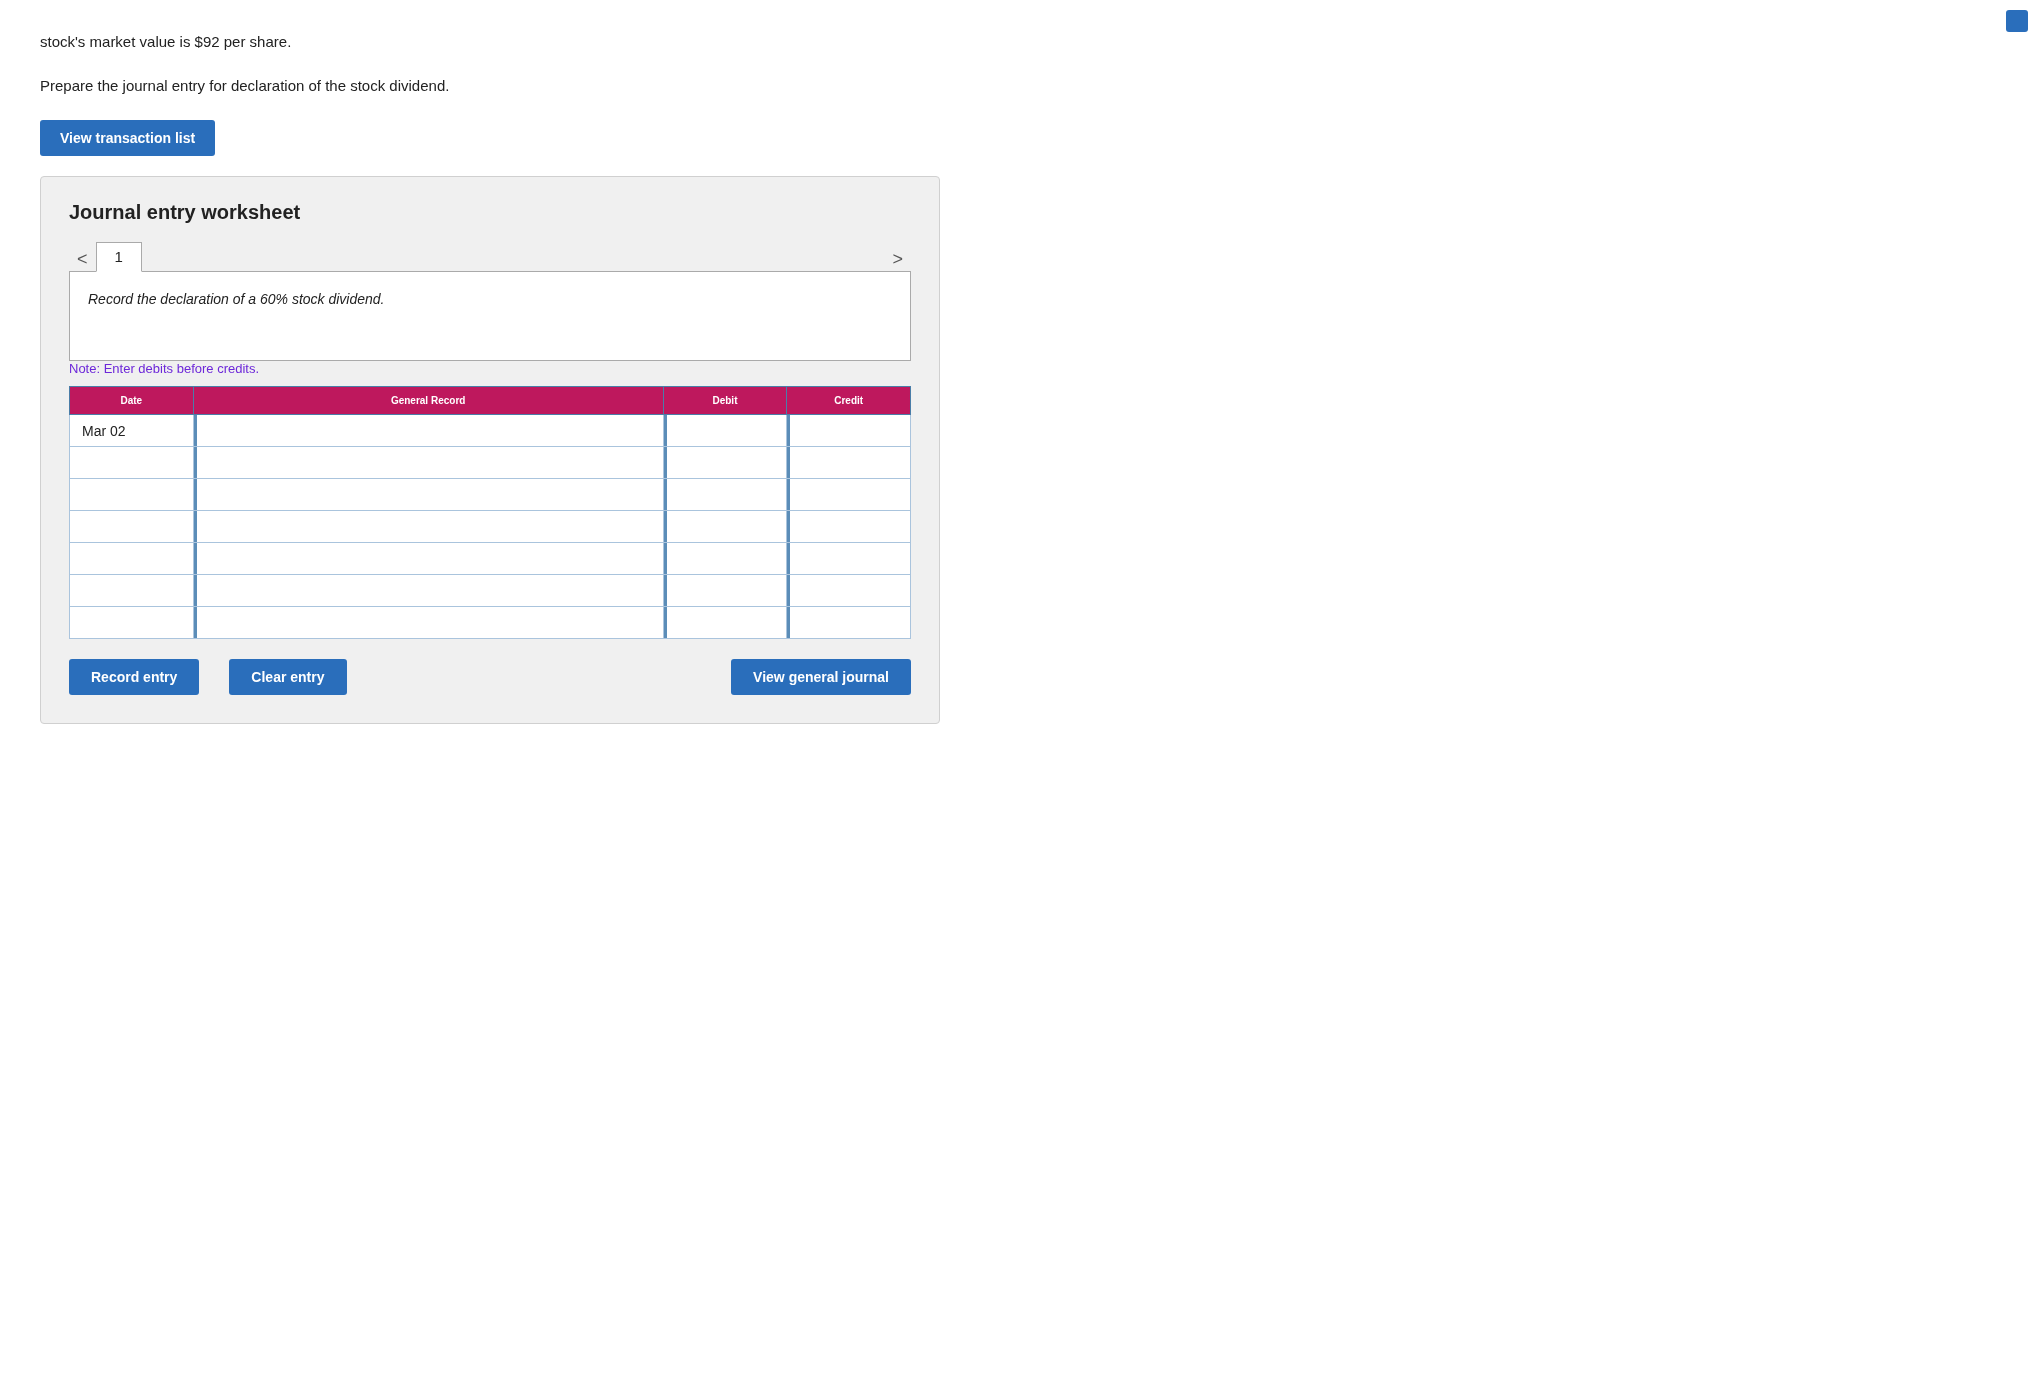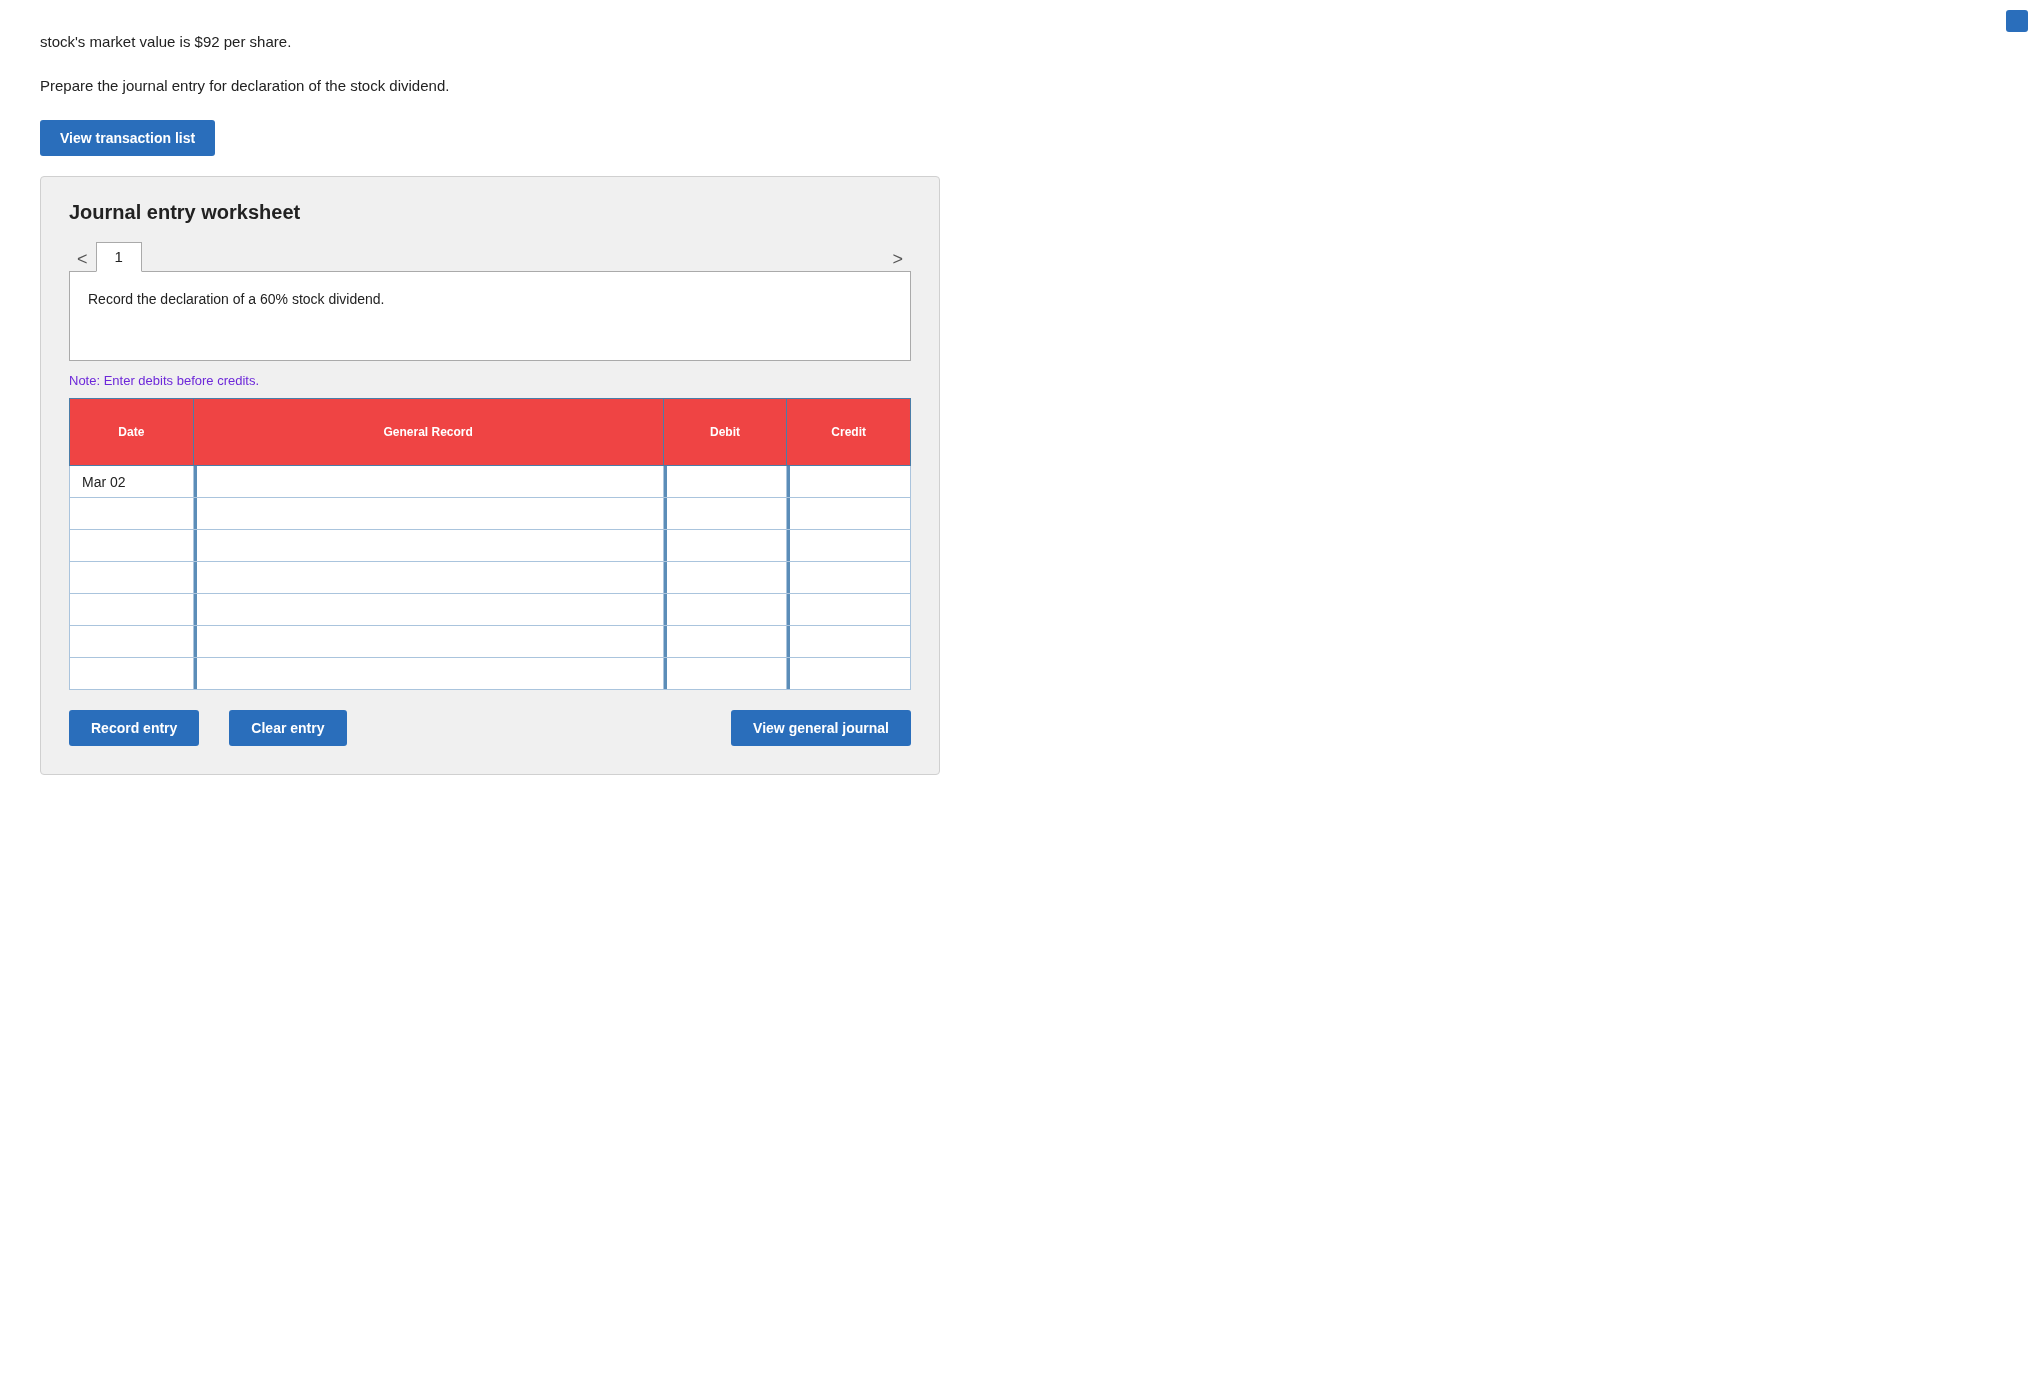--- a/index.html
+++ b/index.html
@@ -79,44 +79,45 @@
       text-align: center;
       position: relative;
       z-index: 2;
     }
 
     .description-box {
       border: 1px solid #aaa;
       background: #fff;
       padding: 16px 18px;
       margin-top: -1px;
-      margin-bottom: 12px;
+      margin-bottom: 0;
       min-height: 90px;
       line-height: 1.6;
       font-size: 14px;
+      font-style: italic;
     }
 
     .note-text {
       color: #6d28d9;
       font-size: 13px;
       margin-bottom: 10px;
     }
 
     .journal-table {
       width: 100%;
       border-collapse: collapse;
       margin-bottom: 20px;
     }
 
     .journal-table thead tr th {
-      background-color: #ef4444;
+      background-color: #be185d;
       color: #fff;
       font-weight: bold;
-      font-size: 12px;
-      padding: 26px 12px;
+      font-size: 10px;
+      padding: 8px 12px;
       border: 1px solid #4a7da8;
       text-align: center;
     }
 
     .journal-table thead tr th:first-child {
       text-align: center;
       width: 100px;
     }
 
     .journal-table thead tr th:nth-child(2) {

